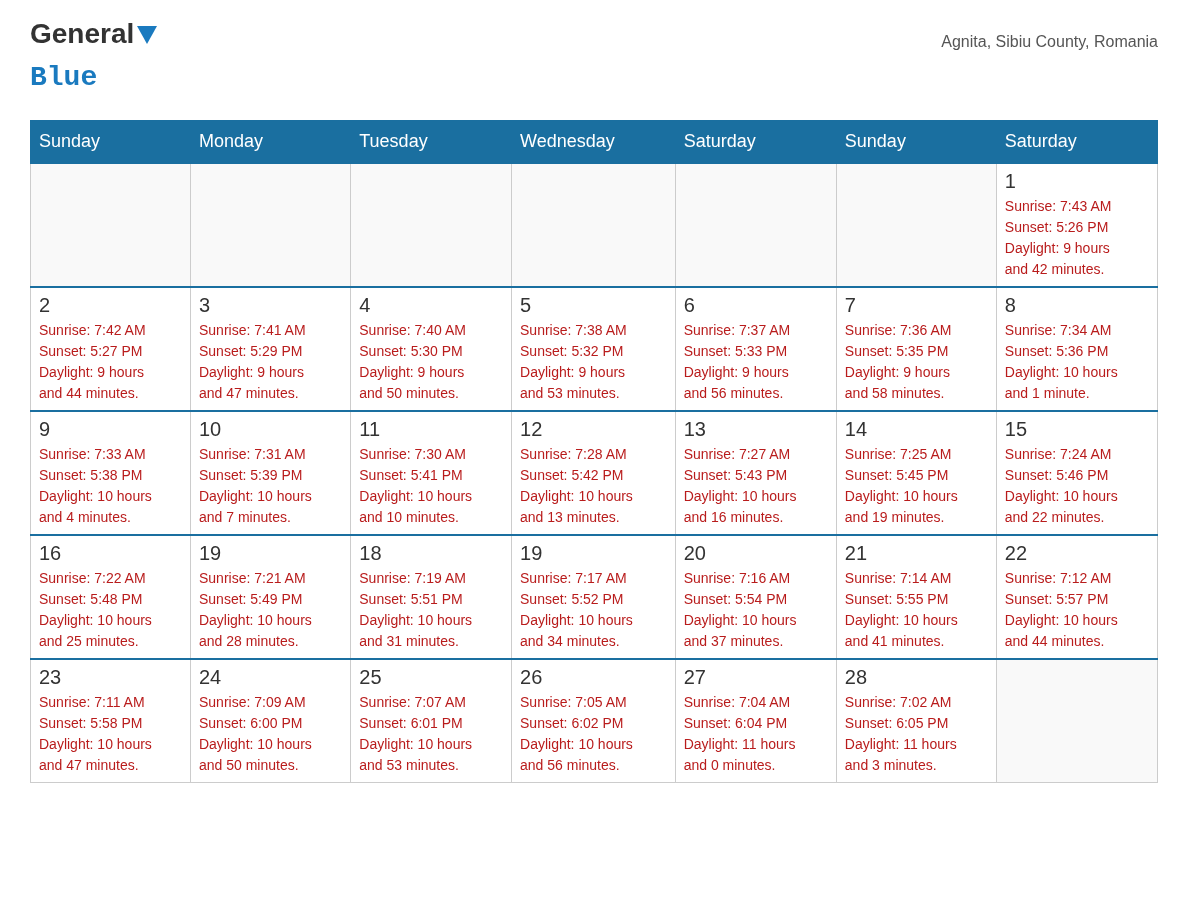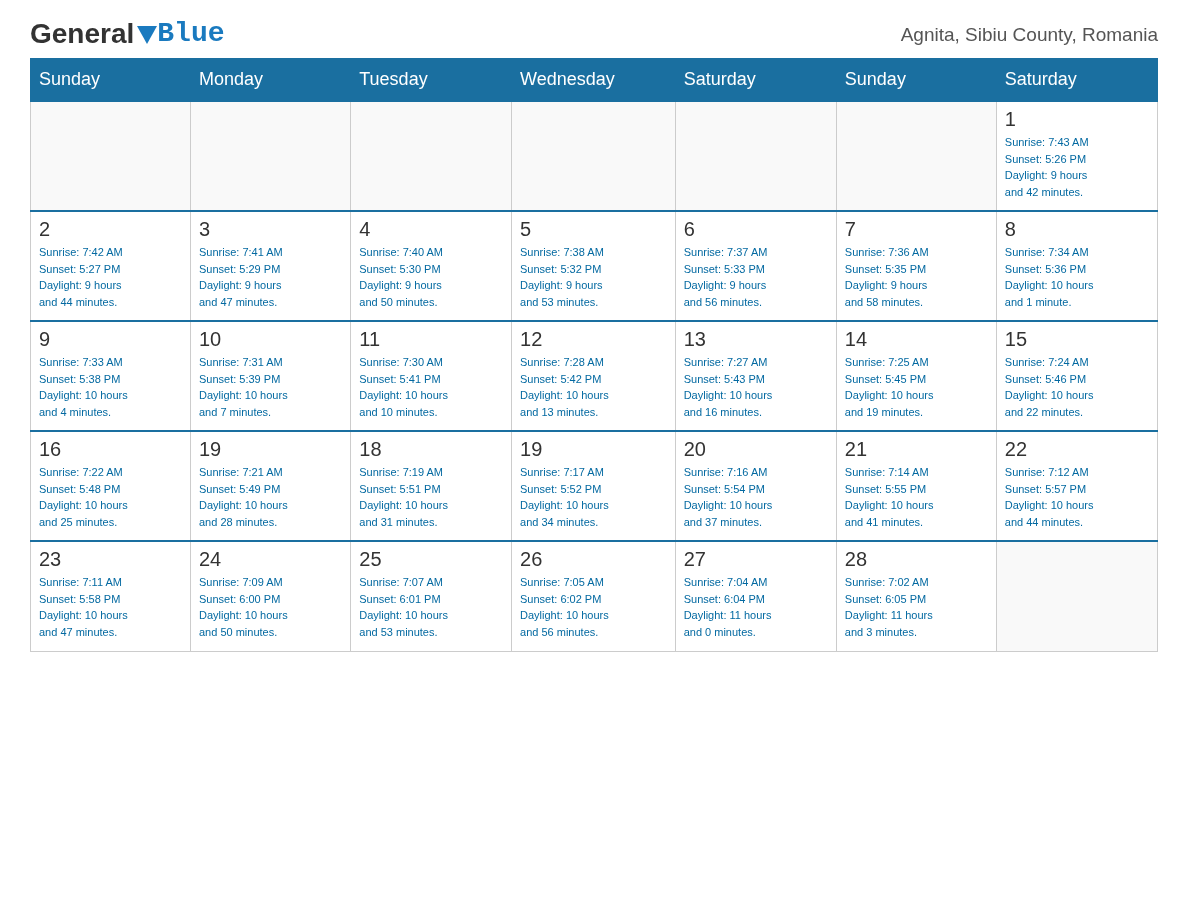--- a/index.html
+++ b/index.html
@@ -11,22 +11,23 @@
       padding: 20px 30px;
     }
     .header {
       display: flex;
       justify-content: space-between;
       align-items: flex-start;
       margin-bottom: 10px;
     }
     .logo {
       display: flex;
-      flex-direction: row;
-      align-items: center;
+      flex-direction: column;
+      align-items: flex-start;
+      gap: 16px;
     }
     .logo-text-general {
       font-size: 28px;
       font-weight: bold;
       color: #333;
       line-height: 1;
     }
     .logo-text-blue {
       font-size: 28px;
       font-weight: bold;
@@ -41,28 +42,28 @@
     .title-section {
       text-align: right;
     }
     .calendar-title {
       font-size: 52px;
       font-weight: normal;
       color: #222;
       line-height: 1.1;
     }
     .calendar-subtitle {
-      font-size: 19px;
+      font-size: 16px;
       color: #555;
-      margin-top: 4px;
+      margin-top: 13px;
     }
     .calendar {
       width: 100%;
       border-collapse: collapse;
-      margin-top: 10px;
+      margin-top: 28px;
     }
     .calendar th {
       background: #1a6fa0;
       color: #fff;
       font-size: 18px;
       font-weight: normal;
       padding: 10px 8px;
       text-align: left;
       border: 1px solid #1a6fa0;
     }
@@ -80,22 +81,22 @@
       background: #f9f9f9;
     }
     .day-number {
       font-size: 20px;
       font-weight: normal;
       color: #333;
       display: block;
       margin-bottom: 3px;
     }
     .day-info {
-      font-size: 11px;
-      color: #0369a1;
+      font-size: 14px;
+      color: #b91c1c;
       line-height: 1.5;
     }
     .week-row td {
       border-top: 2px solid #1a6fa0;
     }
   </style>
 </head>
 <body>
 
 <div class="header">

